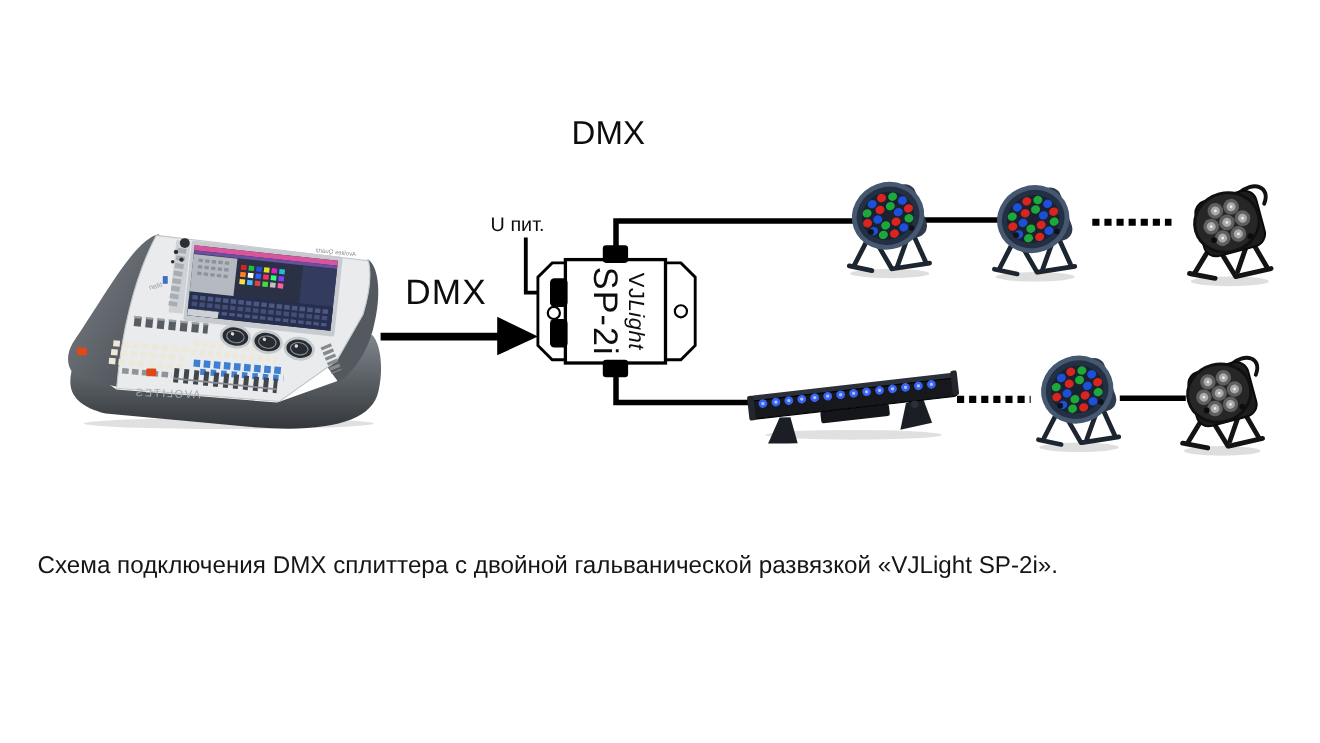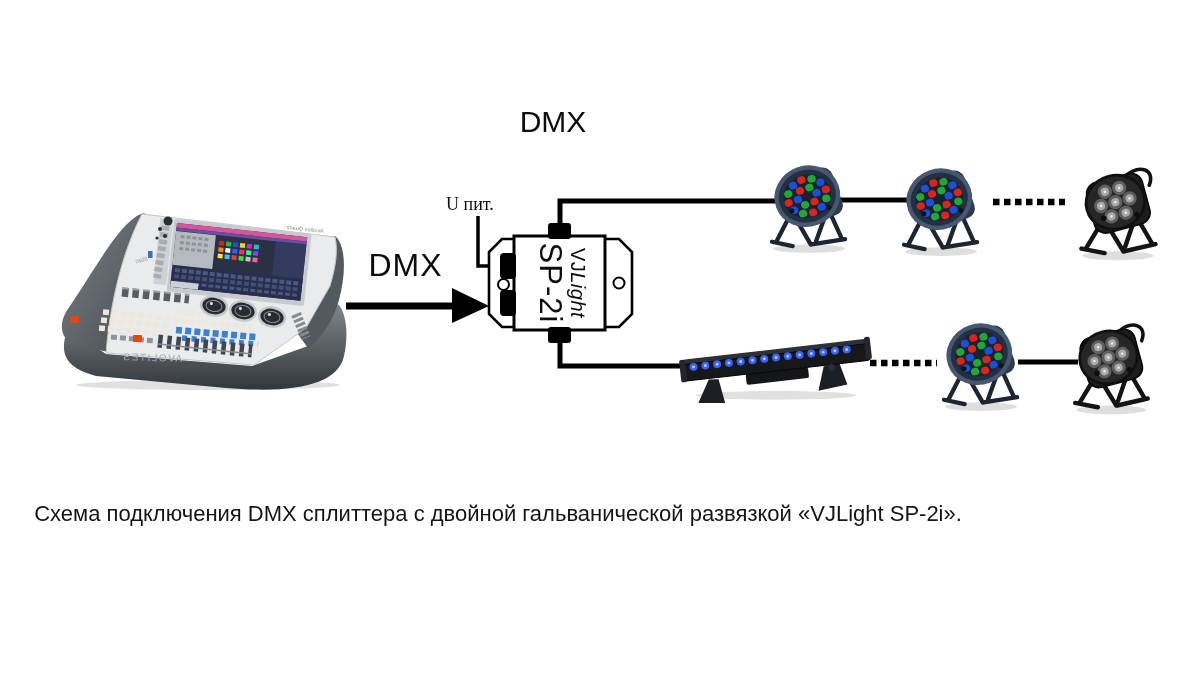--- a/index.html
+++ b/index.html
@@ -3,21 +3,21 @@
 <meta charset="utf-8">
 <style>
   html,body{margin:0;padding:0;background:#fff;}
   .stage{position:relative;width:1200px;height:675px;background:#fff;overflow:hidden;
          font-family:"Liberation Sans","DejaVu Sans",sans-serif;color:#111;}
   .abs{position:absolute;}
   .title{left:443px;top:104px;width:220px;text-align:center;
          font-size:30px;line-height:36px;color:#0d0d0d;}
   .dmx-label{left:348px;top:247px;width:115px;text-align:center;
              font-size:32px;letter-spacing:1px;color:#0d0d0d;}
-  .power-label{left:446px;top:194px;font-size:18px;color:#0d0d0d;font-family:Liberation Serif, serif;}
+  .power-label{left:446px;top:194px;font-size:18px;color:#0d0d0d;}
   .caption{left:0;top:501px;width:996px;text-align:center;font-size:22px;color:#151515;}
   .svg-layer{left:0;top:0;width:1200px;height:675px;}
   
   .splitter-label{left:514px;top:237px;width:94px;height:92px;
       transform:rotate(90deg);transform-origin:50% 50%;
       display:flex;flex-direction:column;align-items:center;justify-content:center;
       text-align:center;color:#0d0d0d;}
   .splitter-label .brand{font-size:20px;line-height:22px;letter-spacing:0.5px;}
   .splitter-label .brand .it{font-style:italic;}
   .splitter-label .model{font-size:31px;line-height:34px;letter-spacing:1px;}

